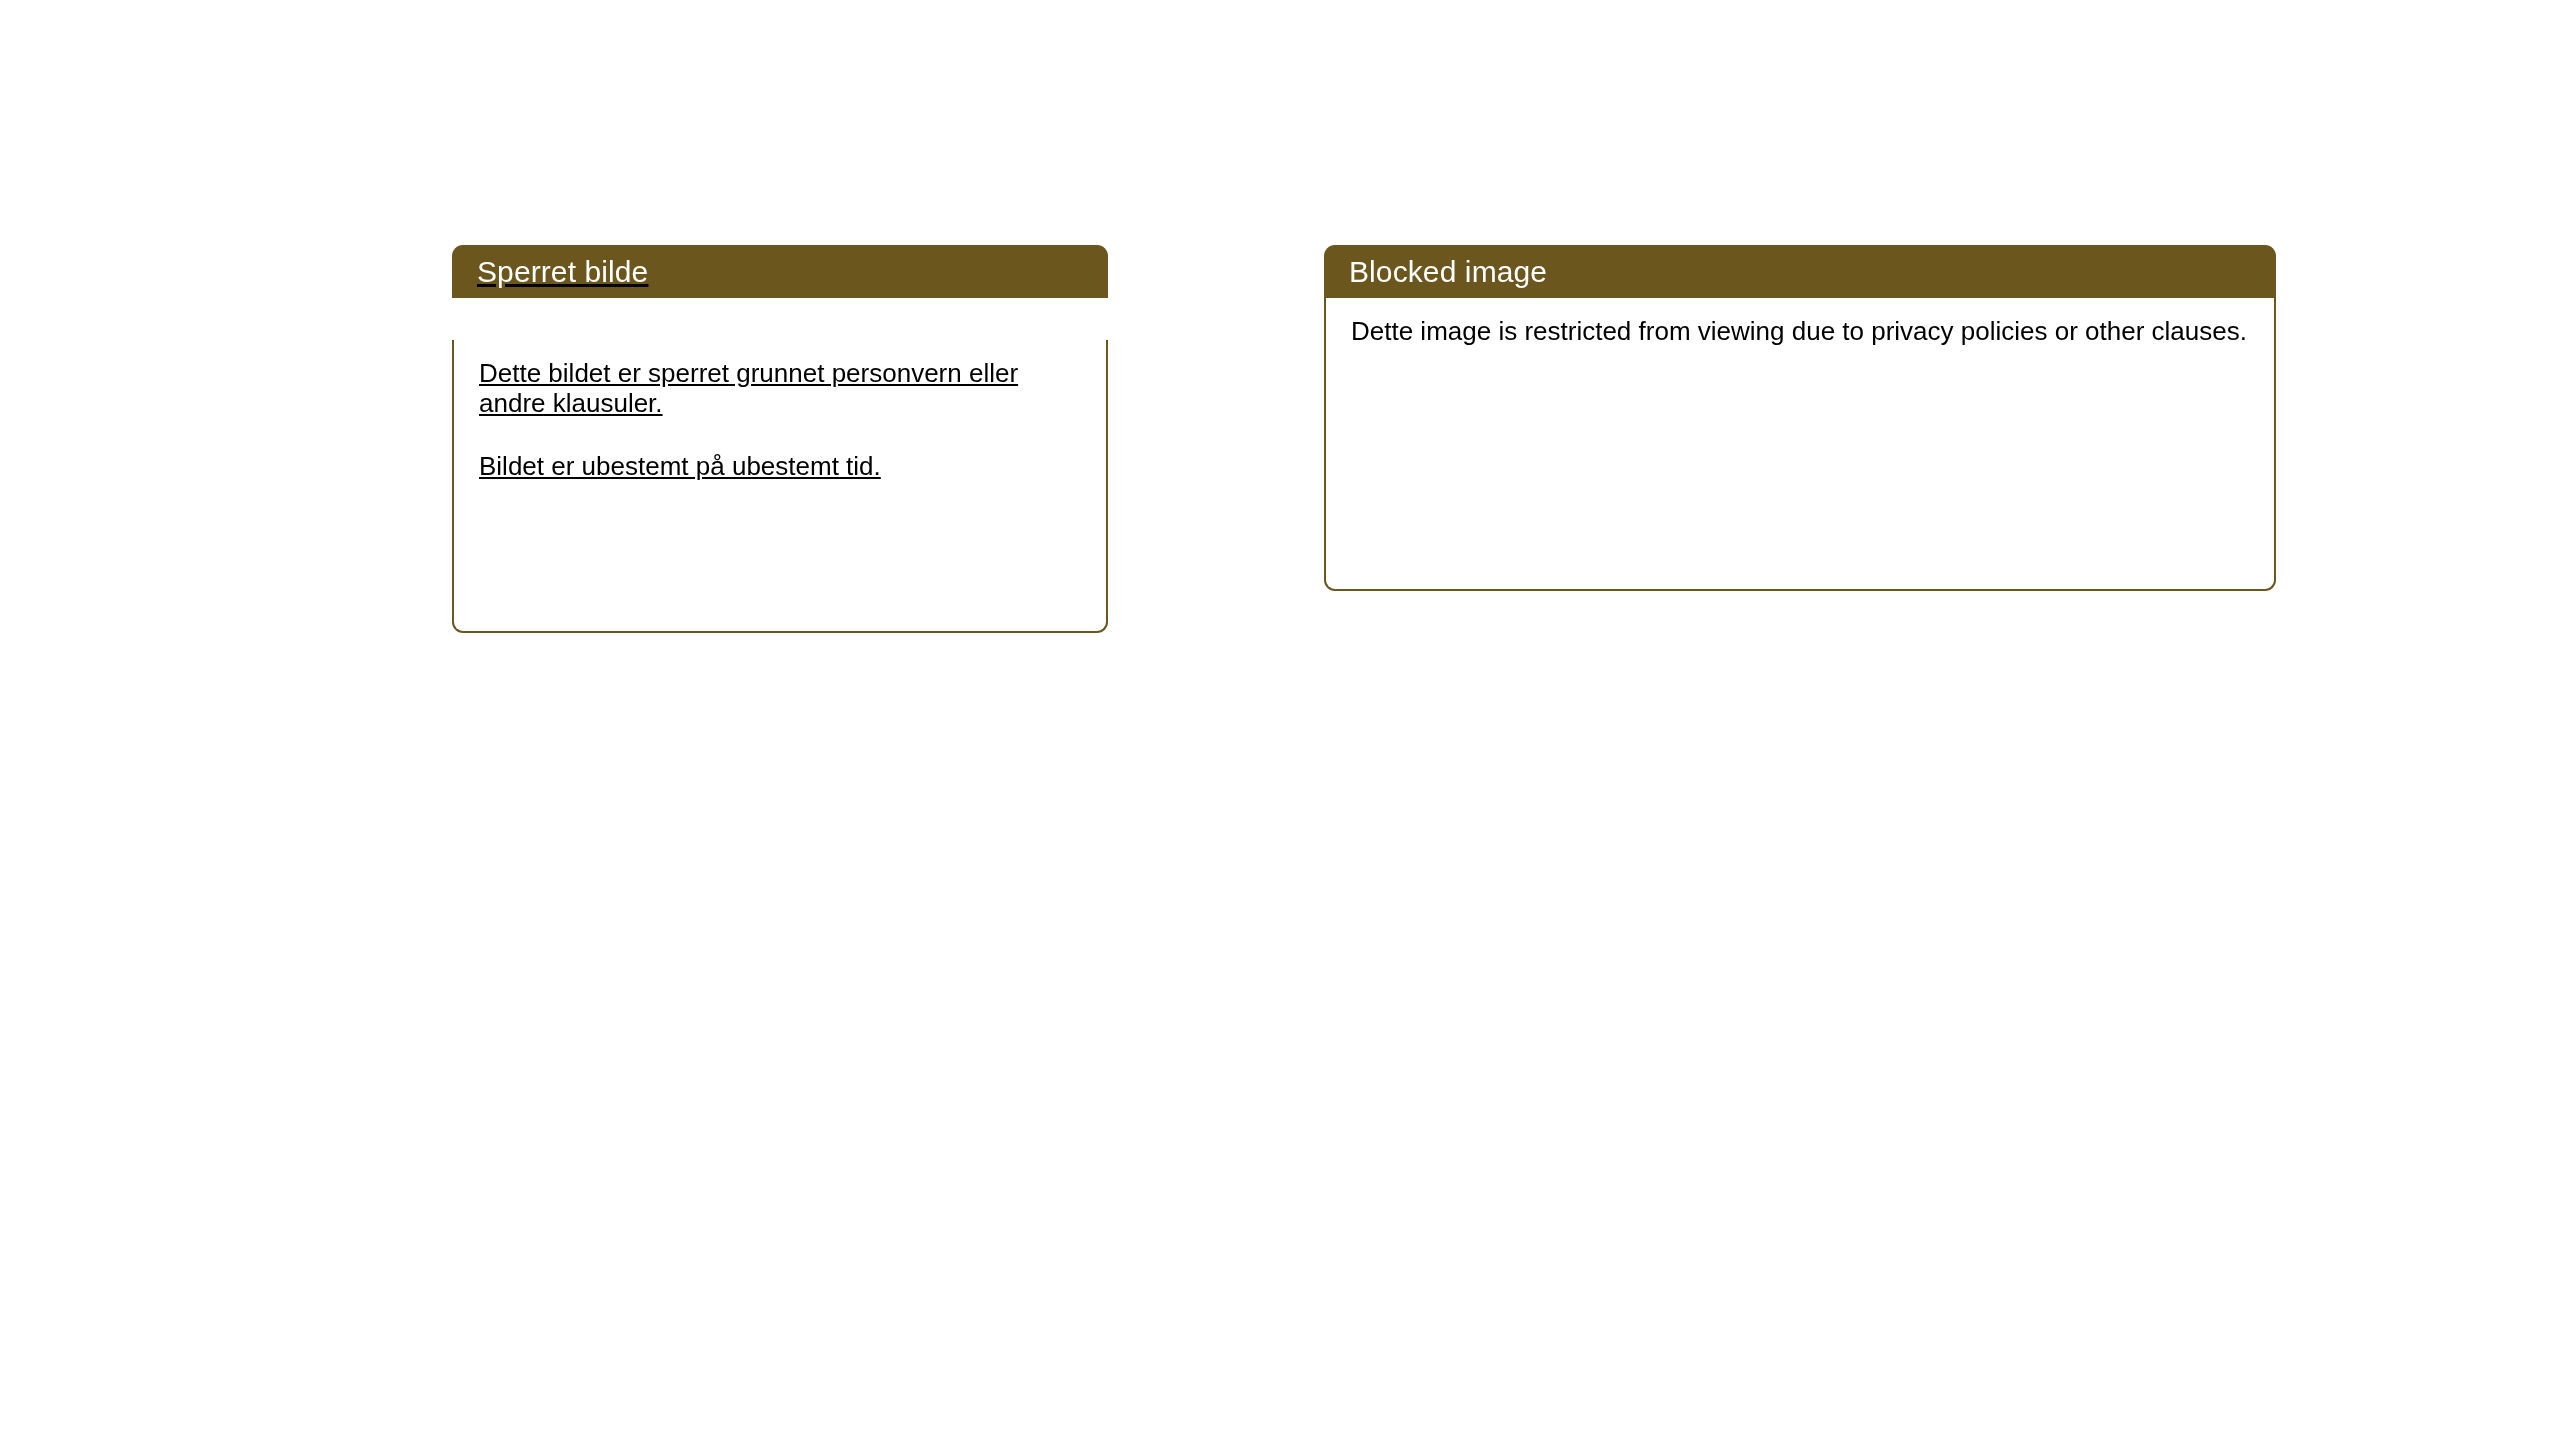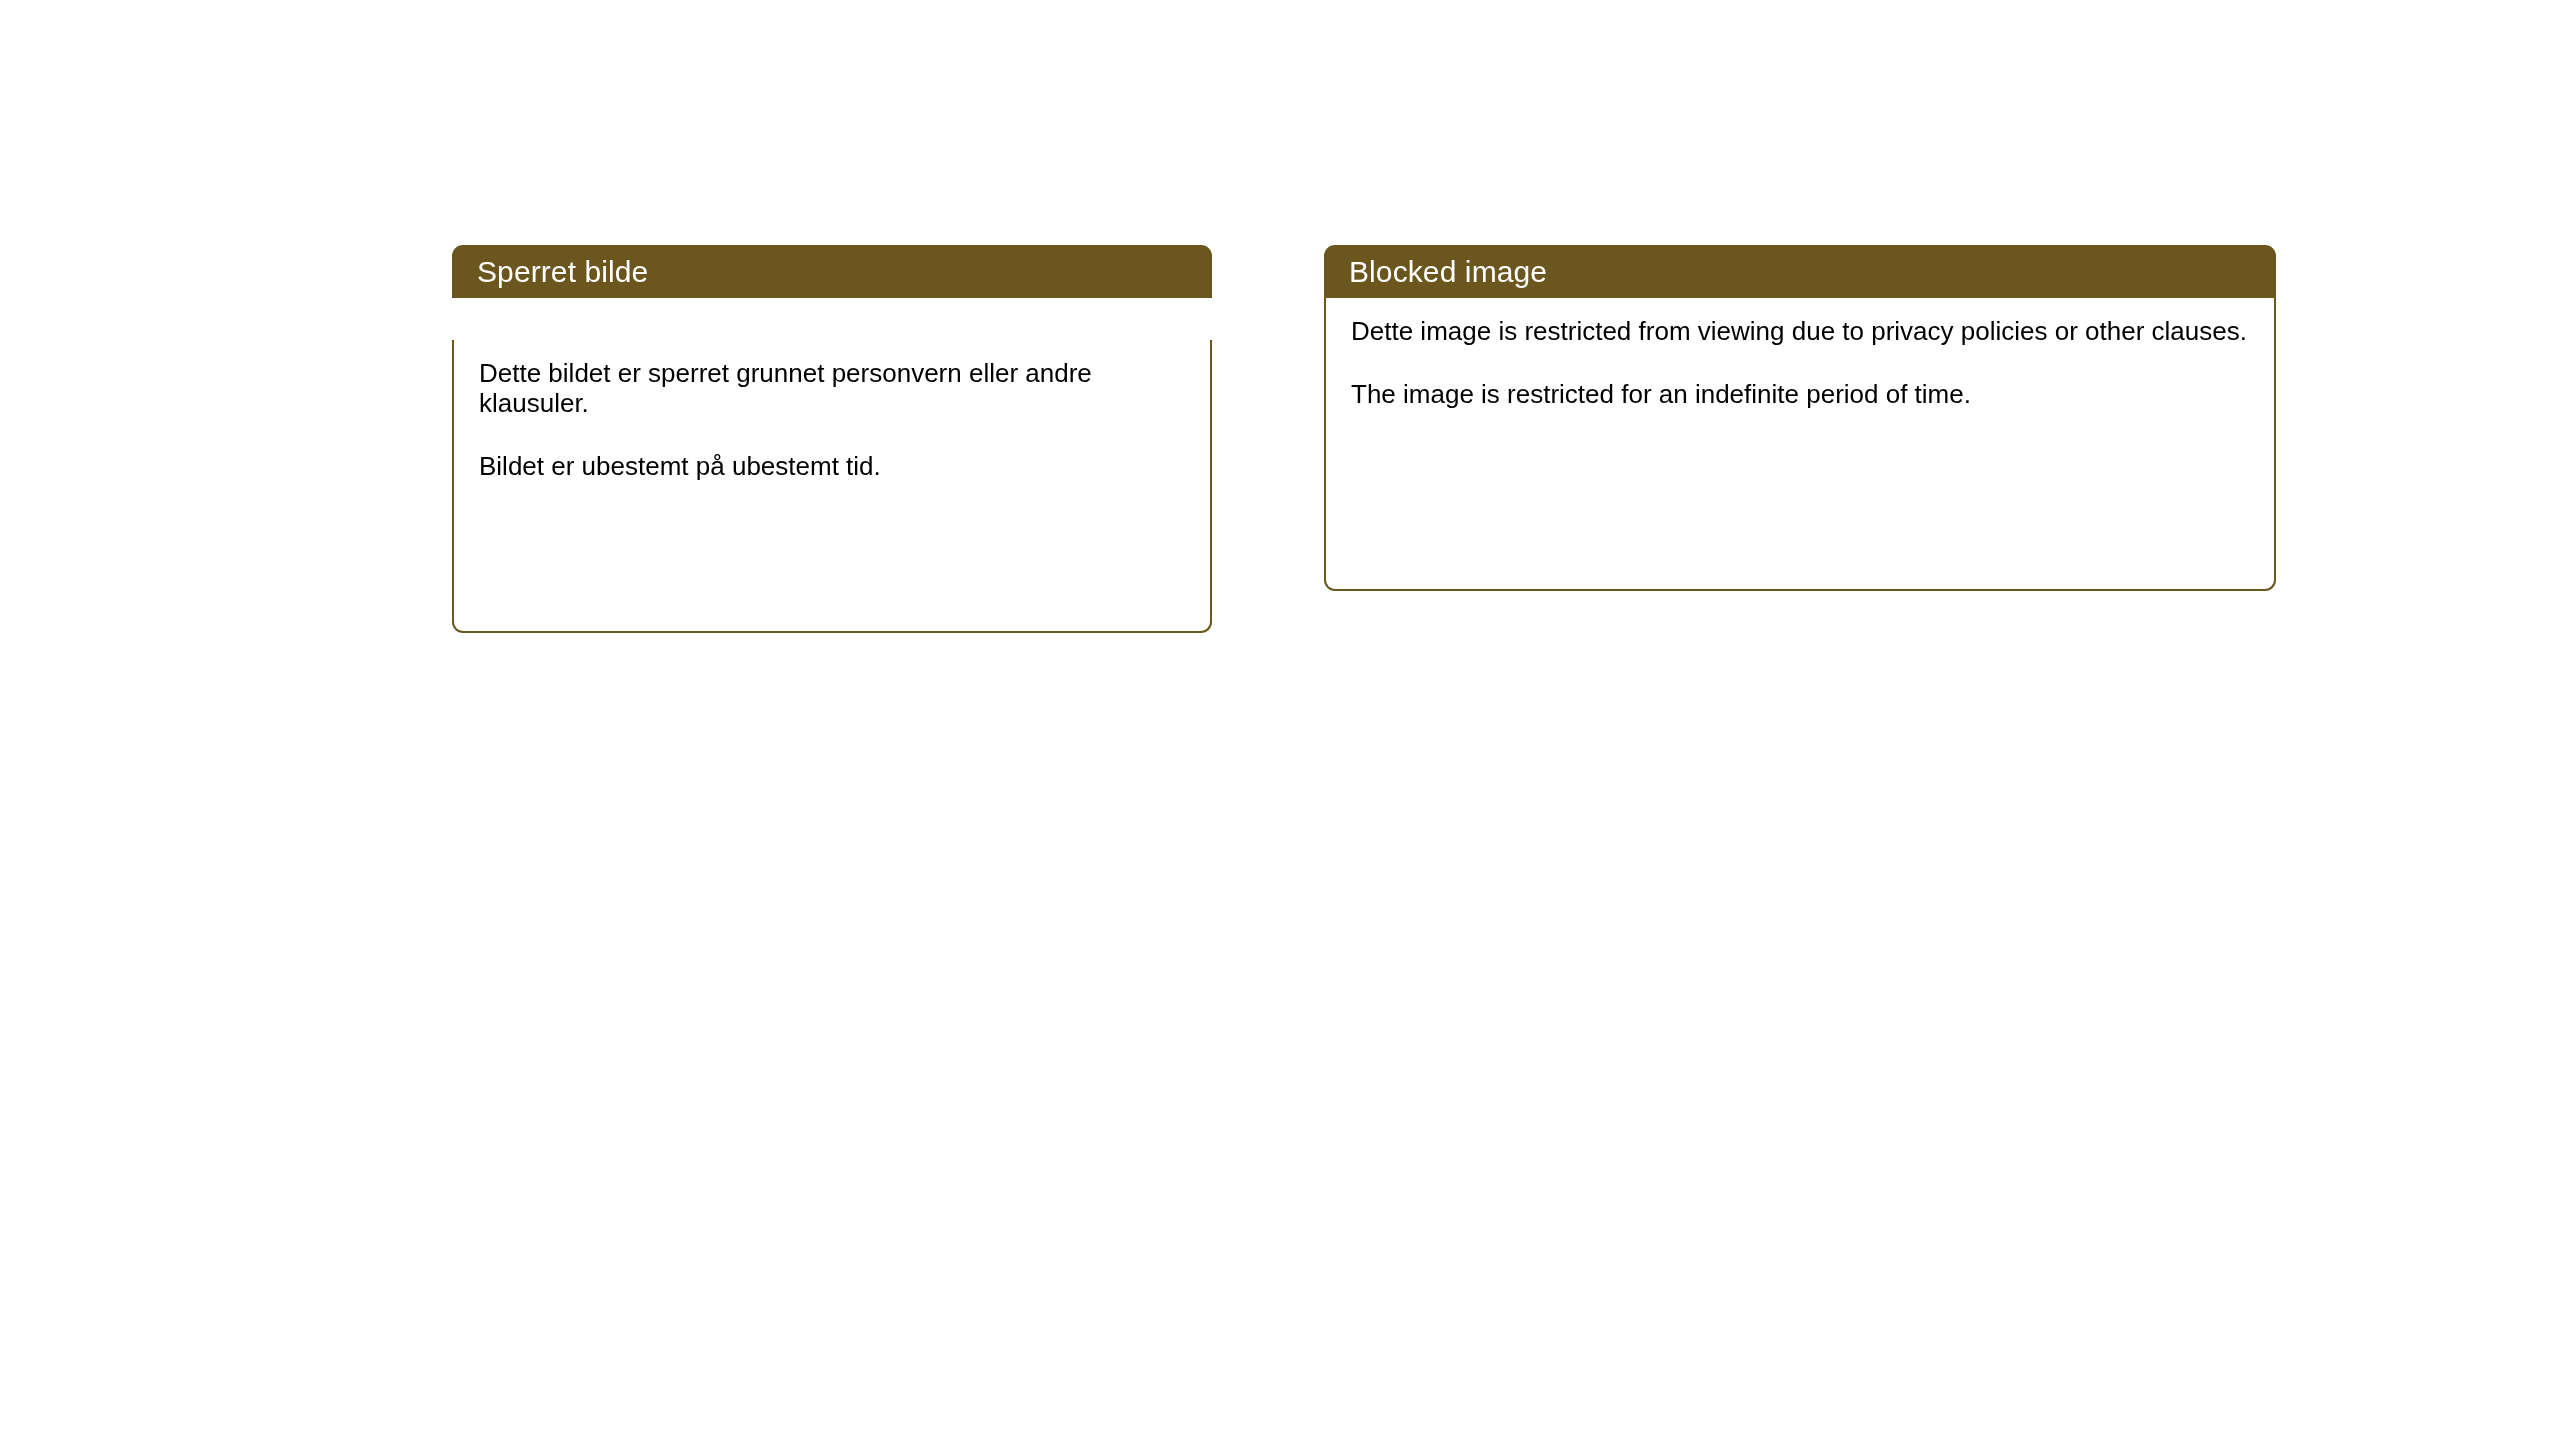--- a/index.html
+++ b/index.html
@@ -66,21 +66,22 @@
   }
 
   .card-paragraph + .card-paragraph {
     margin-top: 33px;
   }
 
   
   #card-no {
     left: 452px;
     top: 245px;
-    width: 760px;
+    width: 656px;
+    text-decoration: underline;
   }
   #card-no .card-body {
     min-height: 293px;
     margin-top: 42px;
   }
 
   
   #card-en {
     left: 1324px;
     top: 245px;
@@ -104,17 +105,16 @@
       <p class="card-paragraph">Bildet er ubestemt på ubestemt tid.</p>
     </div>
   </div>
 
   <div class="notice-card" id="card-en">
     <div class="card-header">
       <span class="card-title">Blocked image</span>
     </div>
     <div class="card-body">
       <p class="card-paragraph">Dette image is restricted from viewing due to privacy policies or other clauses.</p>
-      <p class="card-paragraph">The image is restricted for an indefinite period of time.</p>
     </div>
   </div>
 
 </div>
 
 </body></html>

